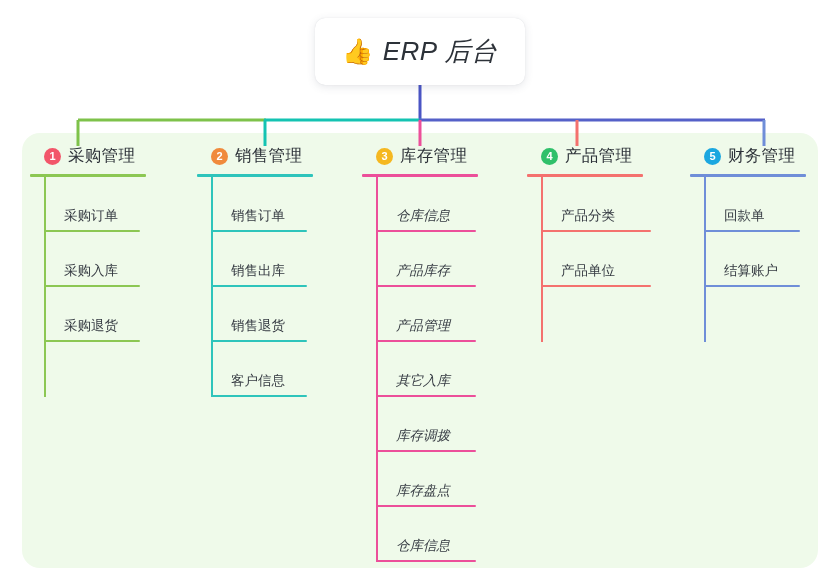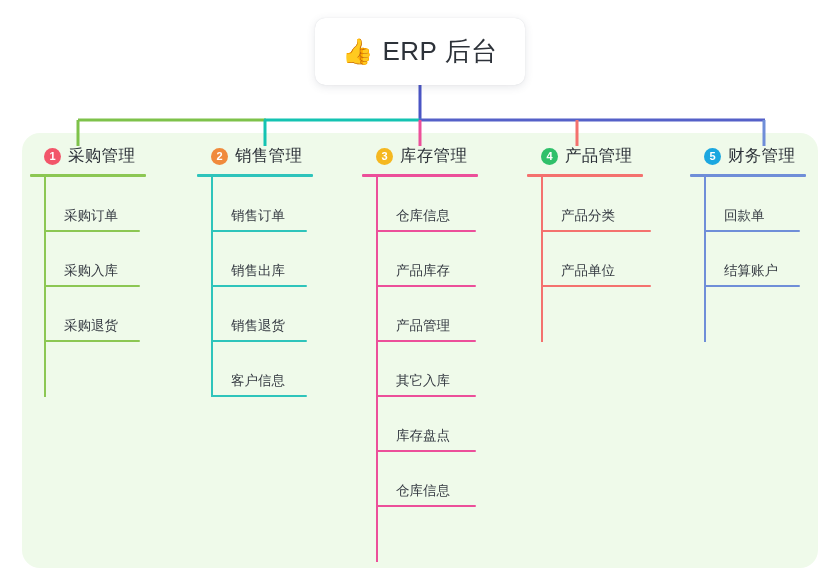--- a/index.html
+++ b/index.html
@@ -46,20 +46,21 @@
   .root-emoji {
     font-size: 25px;
     line-height: 1;
     filter: saturate(1.05);
   }
   .root-label {
     font-size: 26px;
     color: #2d3239;
     letter-spacing: 0.5px;
     white-space: nowrap;
+    font-style: italic;
   }
 
   
   #wires {
     position: absolute;
     left: 0; top: 0;
     width: 839px;
     height: 588px;
     pointer-events: none;
   }
@@ -206,36 +207,40 @@
             <div class="leaf-rule" style="background: rgb(46, 196, 187); width: 96px;"></div>
           </div>
         </div>
       </div>
       <div class="branch" style="left: 362px;">
         <div class="branch-head">
           <span class="badge" style="background: rgb(245, 184, 32);">3</span>
           <span class="branch-title">库存管理</span>
         </div>
         <div class="branch-rule" style="background: rgb(236, 79, 154); width: 116px;"></div>
-        <div class="leaves" style="height: 385px;">
+        <div class="leaves" style="height: 385px; font-style: italic;">
           <div class="trunk" style="background: rgb(236, 79, 154); height: 385px;"></div>
           <div class="leaf">
             <span class="leaf-label">仓库信息</span>
             <div class="leaf-rule" style="background: rgb(236, 79, 154); width: 100px;"></div>
           </div>
           <div class="leaf">
             <span class="leaf-label">产品库存</span>
             <div class="leaf-rule" style="background: rgb(236, 79, 154); width: 100px;"></div>
           </div>
           <div class="leaf">
             <span class="leaf-label">产品管理</span>
             <div class="leaf-rule" style="background: rgb(236, 79, 154); width: 100px;"></div>
           </div>
           <div class="leaf">
             <span class="leaf-label">其它入库</span>
+            <div class="leaf-rule" style="background: rgb(236, 79, 154); width: 100px;"></div>
+          </div>
+          <div class="leaf">
+            <span class="leaf-label">库存调拨</span>
             <div class="leaf-rule" style="background: rgb(236, 79, 154); width: 100px;"></div>
           </div>
           <div class="leaf">
             <span class="leaf-label">库存盘点</span>
             <div class="leaf-rule" style="background: rgb(236, 79, 154); width: 100px;"></div>
           </div>
           <div class="leaf">
             <span class="leaf-label">仓库信息</span>
             <div class="leaf-rule" style="background: rgb(236, 79, 154); width: 100px;"></div>
           </div>

